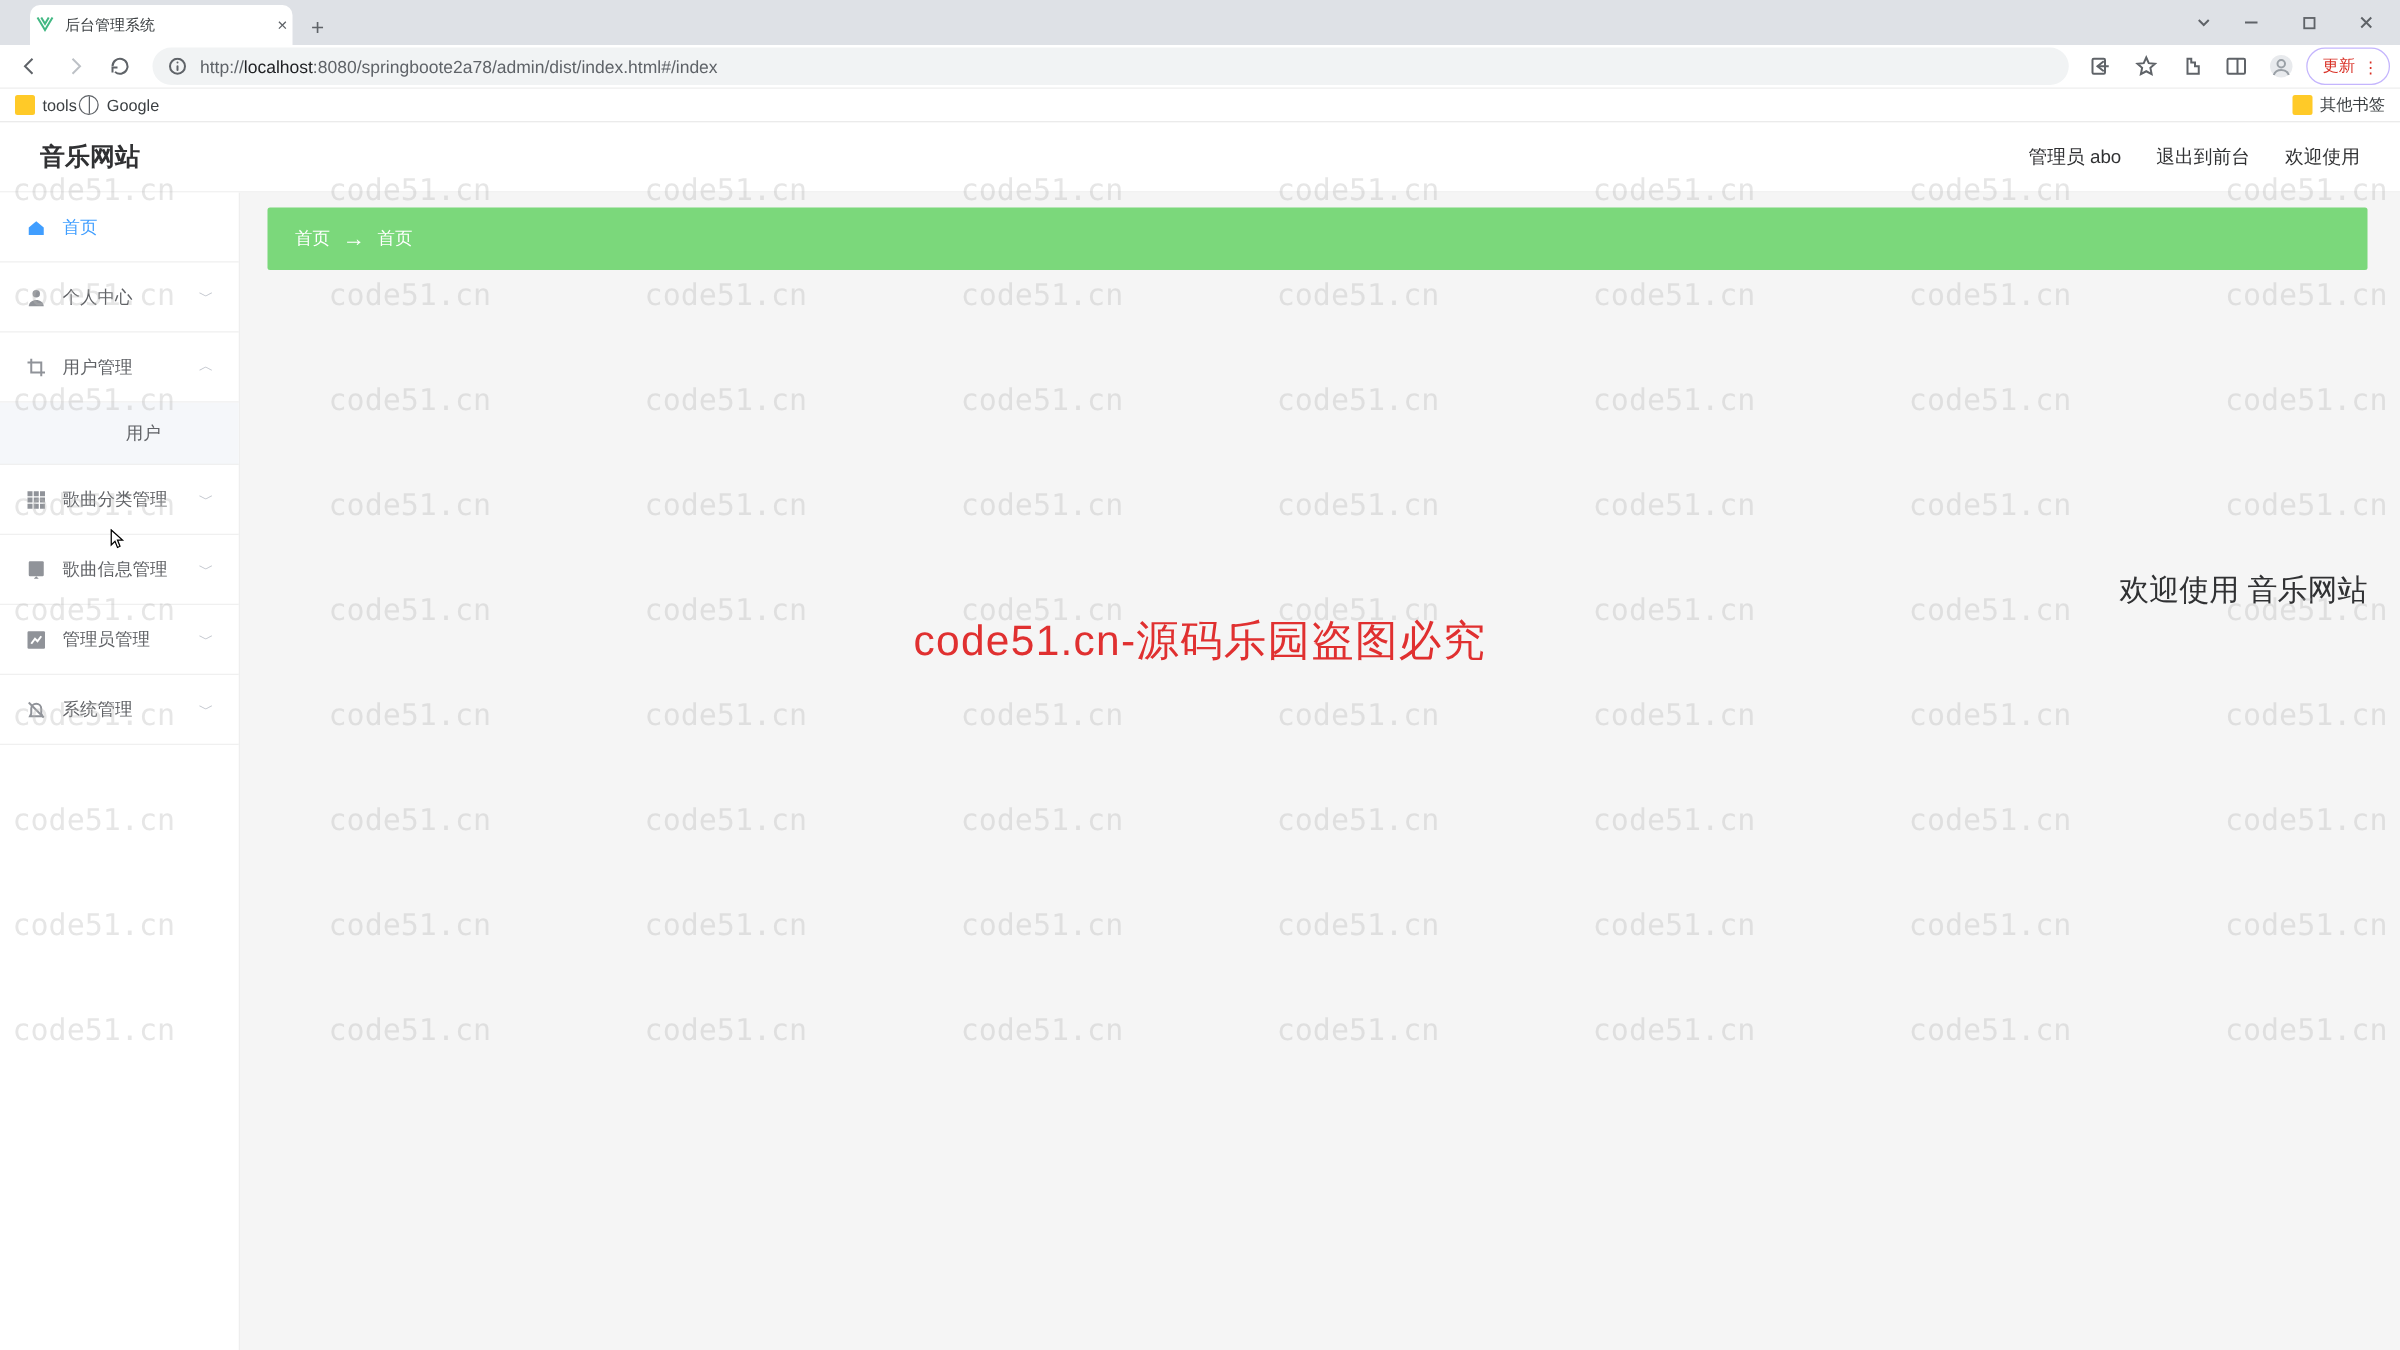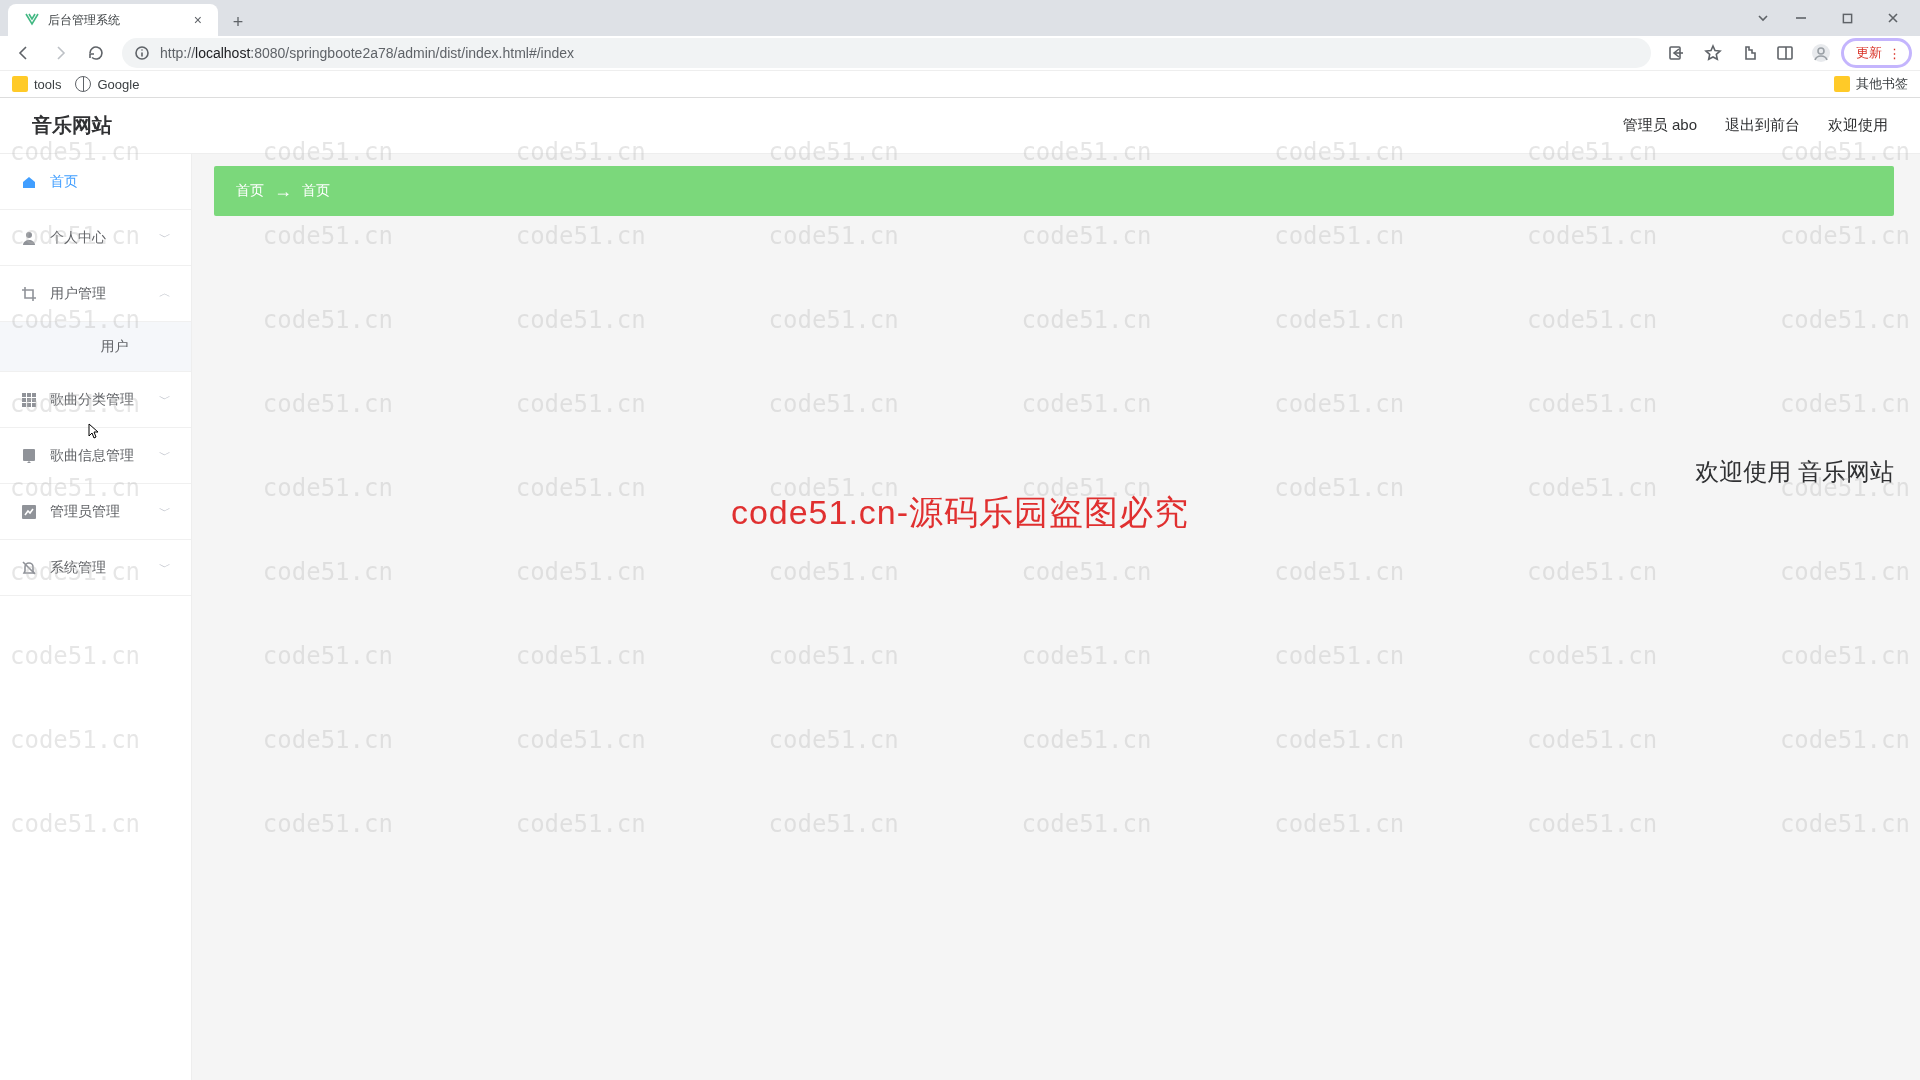--- a/index.html
+++ b/index.html
@@ -2,42 +2,42 @@
 <html><head>
 <meta charset="utf-8">
 <style>
   * { box-sizing: border-box; margin: 0; padding: 0; }
   html, body { width: 1920px; height: 1080px; font-family: "Microsoft YaHei", Arial, sans-serif; }
   body { background: #f5f5f5; overflow: hidden; position: relative; }
 
   
   .browser-chrome { height: 98px; background: #fff; border-bottom: 1px solid #ddd; display: flex; flex-direction: column; }
   .tab-strip { height: 36px; background: #dee1e6; display: flex; align-items: flex-end; padding-left: 8px; }
-  .tab { display: flex; align-items: center; height: 32px; background: #fff; border-radius: 8px 8px 0 0; padding: 0 16px; min-width: 210px; position: relative; }
+  .tab { display: flex; align-items: center; height: 32px; background: #fff; border-radius: 8px 8px 0 0; padding: 0 4px; min-width: 210px; position: relative; margin-left: 16px; }
   .tab .favicon { width: 16px; height: 16px; margin-right: 8px; color: #42b883; }
   .tab .tab-title { font-size: 12px; color: #3c4043; flex: 1; }
   .tab .tab-close { font-size: 14px; color: #5f6368; cursor: pointer; }
   .new-tab { width: 28px; height: 28px; display: flex; align-items: center; justify-content: center; font-size: 18px; color: #5f6368; margin-left: 6px; cursor: pointer; }
   .window-controls { margin-left: auto; display: flex; align-items: center; height: 36px; padding-right: 4px; }
   .wc { width: 46px; height: 30px; display:flex; align-items:center; justify-content:center; color:#5f6368; cursor:pointer; }
   .wc svg, .tab .favicon svg, .toolbar button svg, .toolbar .icon svg, .side-icon svg { display:block; }
   .wc.chev { width:30px; }
 
   .toolbar { height: 38px; display: flex; align-items: center; padding: 0 8px; gap: 4px; background:#fff; }
   .toolbar button, .toolbar .icon { width: 32px; height: 32px; background: none; border: none; display:flex; align-items:center; justify-content:center; border-radius:50%; color:#5f6368; cursor:pointer; }
   .toolbar button:disabled { color: #bdc1c6; cursor: default;}
   .addr-wrap { flex:1; height:30px; background:#f1f3f4; border-radius:15px; display:flex; align-items:center; padding:0 12px; margin:0 6px; }
   .addr-wrap .info { width:16px; height:16px; color:#5f6368; margin-right:10px; display:flex; align-items:center; justify-content:center; }
   .addr-wrap .url { font-size:14px; color:#202124; }
   .addr-wrap .url .host { color:#202124; }
   .addr-wrap .url .path { color:#5f6368; }
-  .update-btn { border:3px solid #c4b5fd; border-radius:16px; height:30px; display:flex; align-items:center; padding:0 8px 0 12px; color:#d93025; font-size:13px; cursor:pointer; gap:6px;}
+  .update-btn { border:1px solid #c4b5fd; border-radius:16px; height:30px; display:flex; align-items:center; padding:0 8px 0 12px; color:#d93025; font-size:13px; cursor:pointer; gap:6px;}
   .update-btn .dots { color:#d93025; }
 
-  .bookmarks { height: 30px; display:flex; align-items:center; padding:0 12px; gap:14px; border-top:1px solid #eee; background:#fff; }
+  .bookmarks { height: 30px; display:flex; align-items:center; padding:0 12px; gap:2px; border-top:1px solid #eee; background:#fff; }
   .bm-item { display:flex; align-items:center; gap:6px; font-size:13px; color:#3c4043; cursor:pointer;}
   .bm-folder { width:16px; height:16px; background:#ffca28; border-radius:2px; }
   .bm-globe { width:16px; height:16px; border:1.5px solid #5f6368; border-radius:50%; position:relative; }
   .bm-globe::after{content:"";position:absolute;left:50%;top:0;bottom:0;width:1px;background:#5f6368;}
   .bm-right { margin-left:auto; }
 
   
   .app { position:absolute; top:98px; left:0; right:0; bottom:0; background:#f5f5f5; }
 
   .app-header { height:56px; background:#fff; display:flex; align-items:center; padding:0 32px; border-bottom:1px solid #eee;}

